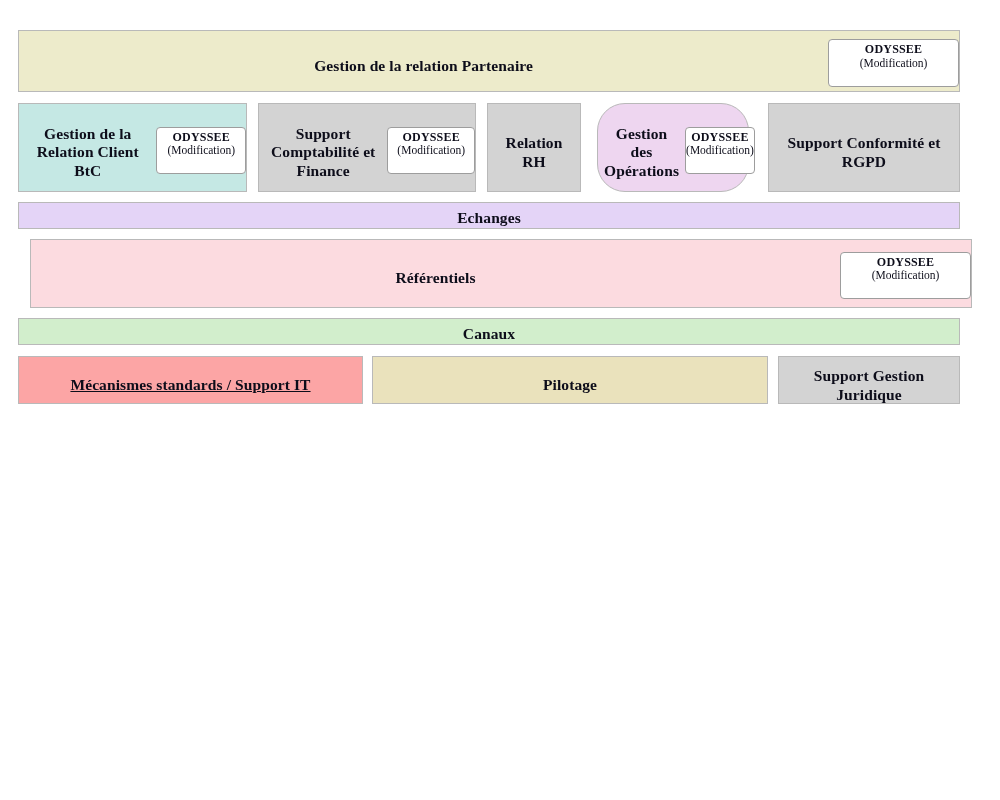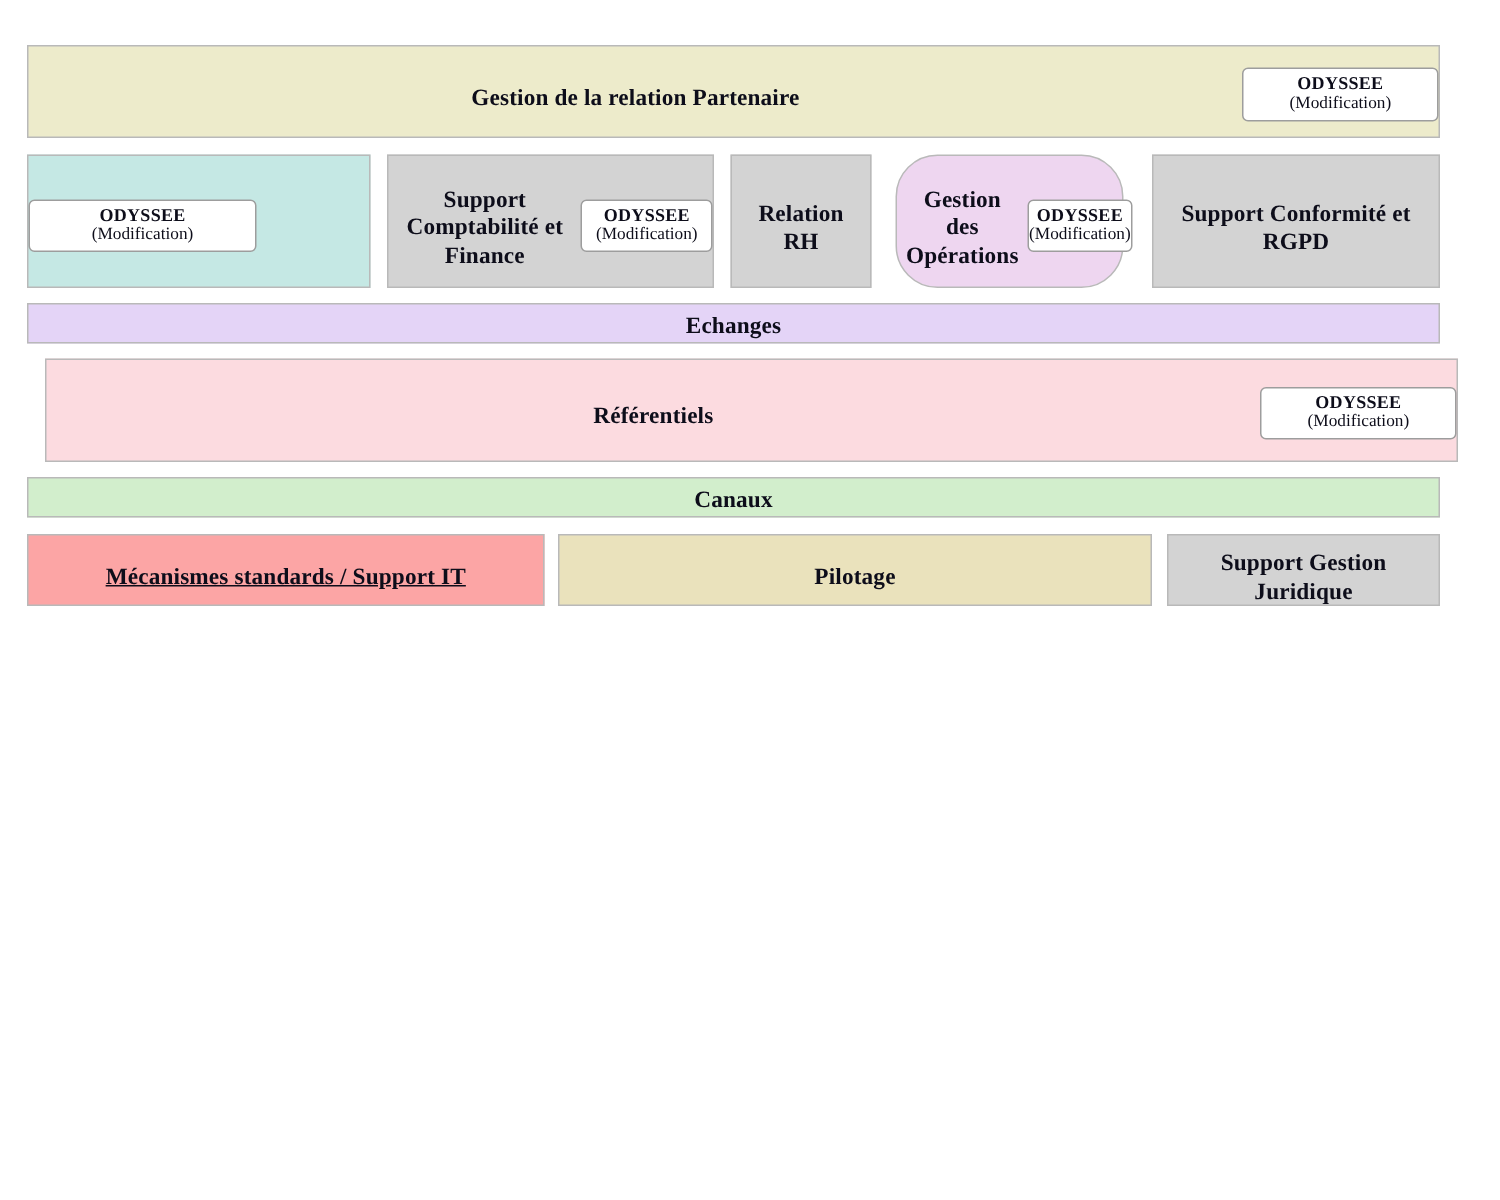--- a/index.html
+++ b/index.html
@@ -47,21 +47,21 @@
   .pad-row2 .title  { margin-top: 10px; }
   .pad-bot  .title  { margin-top: 11px; }
 
   
   .app {
     box-sizing: border-box;
     background: #ffffff;
     border: 1px solid #9d9d9d;
     border-radius: 4px;
     text-align: center;
-    padding: 3px 0 4px 0;
+    padding: 3px 0 16px 0;
     box-shadow: 0 0 0 0 rgba(0,0,0,0);
   }
   .app .app-name {
     display: block;
     font-weight: bold;
     font-size: 12px;
     line-height: 1.12;
     letter-spacing: .2px;
   }
   .app .app-state {
@@ -105,20 +105,21 @@
 
   <div class="block pad-tall" id="blk-partenaire" style="background-color: rgb(237, 235, 203);">
     <div class="title">Gestion de la relation Partenaire</div>
     <div class="app">
       <span class="app-name">ODYSSEE</span>
       <span class="app-state">(Modification)</span>
     </div>
   </div>
 
   <div class="block pad-row2" id="blk-client" style="background-color: rgb(197, 232, 228);">
+    <div class="title">Gestion de la Relation Client BtC</div>
     <div class="app">
       <span class="app-name">ODYSSEE</span>
       <span class="app-state">(Modification)</span>
     </div>
   </div>
 
   <div class="block pad-row2" id="blk-compta" style="background-color: rgb(211, 211, 211);">
     <div class="title">Support Comptabilité et Finance</div>
     <div class="app">
       <span class="app-name">ODYSSEE</span>

